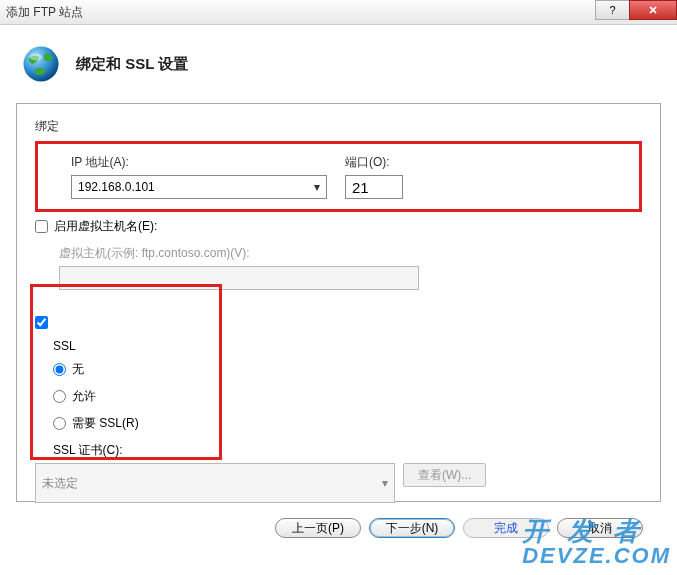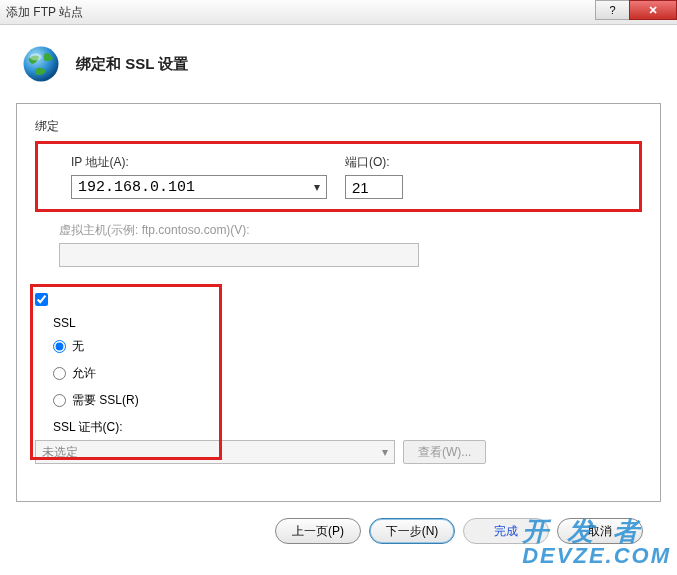--- a/index.html
+++ b/index.html
@@ -94,22 +94,22 @@
       border: 1px solid #888;
       height: 24px;
       background: #fff;
       width: 256px;
     }
     .combo input {
       border: none;
       outline: none;
       flex: 1;
       padding: 0 6px;
-      font-family: Liberation Mono, monospace;
-      font-size: 15px;
+      font-family: Liberation Sans, sans-serif;
+      font-size: 12px;
     }
     .combo-arrow {
       width: 18px;
       text-align: center;
       color: #333;
       cursor: pointer;
     }
     .port-input {
       border: 1px solid #888;
       height: 24px;
@@ -167,21 +167,21 @@
     }
     .cert-row {
       display: flex;
       gap: 8px;
       margin-top: 4px;
       margin-left: 0;
     }
     .cert-select {
       border: 1px solid #bbb;
       background: #f5f5f5;
-      height: 24px;
+      height: 40px;
       width: 360px;
       color: #888;
       padding: 0 6px;
       display: flex;
       align-items: center;
       justify-content: space-between;
     }
     .btn-disabled {
       border: 1px solid #bbb;
       background: #f0f0f0;
@@ -194,21 +194,21 @@
     }
     .footer {
       display: flex;
       justify-content: flex-end;
       gap: 8px;
       padding: 16px 18px 0 0;
     }
     .btn {
       border: 1px solid #888;
       background: linear-gradient(#fdfdfd, #e6e6e6);
-      height: 26px;
+      height: 20px;
       min-width: 86px;
       padding: 0 12px;
       display: flex;
       align-items: center;
       justify-content: center;
       border-radius: 13px;
       cursor: pointer;
     }
     .btn.default {
       border: 1px solid #3c7fb1;
@@ -283,20 +283,24 @@
             <span class="combo-arrow">▾</span>
           </div>
         </div>
         <div class="field">
           <span class="field-label">端口(O):</span>
           <input class="port-input" type="text" value="21" style="">
         </div>
       </div>
     </div>
 
+    <div class="checkbox-row">
+      <input type="checkbox" style="">
+      <span>启用虚拟主机名(E):</span>
+    </div>
     <div class="indent-block">
       <div class="disabled-label">虚拟主机(示例: ftp.contoso.com)(V):</div>
       <div class="vhost-input"></div>
     </div>
 
     <div class="autostart-row">
       <input type="checkbox" checked="" style="">
     </div>
 
     <div class="ssl-group">

